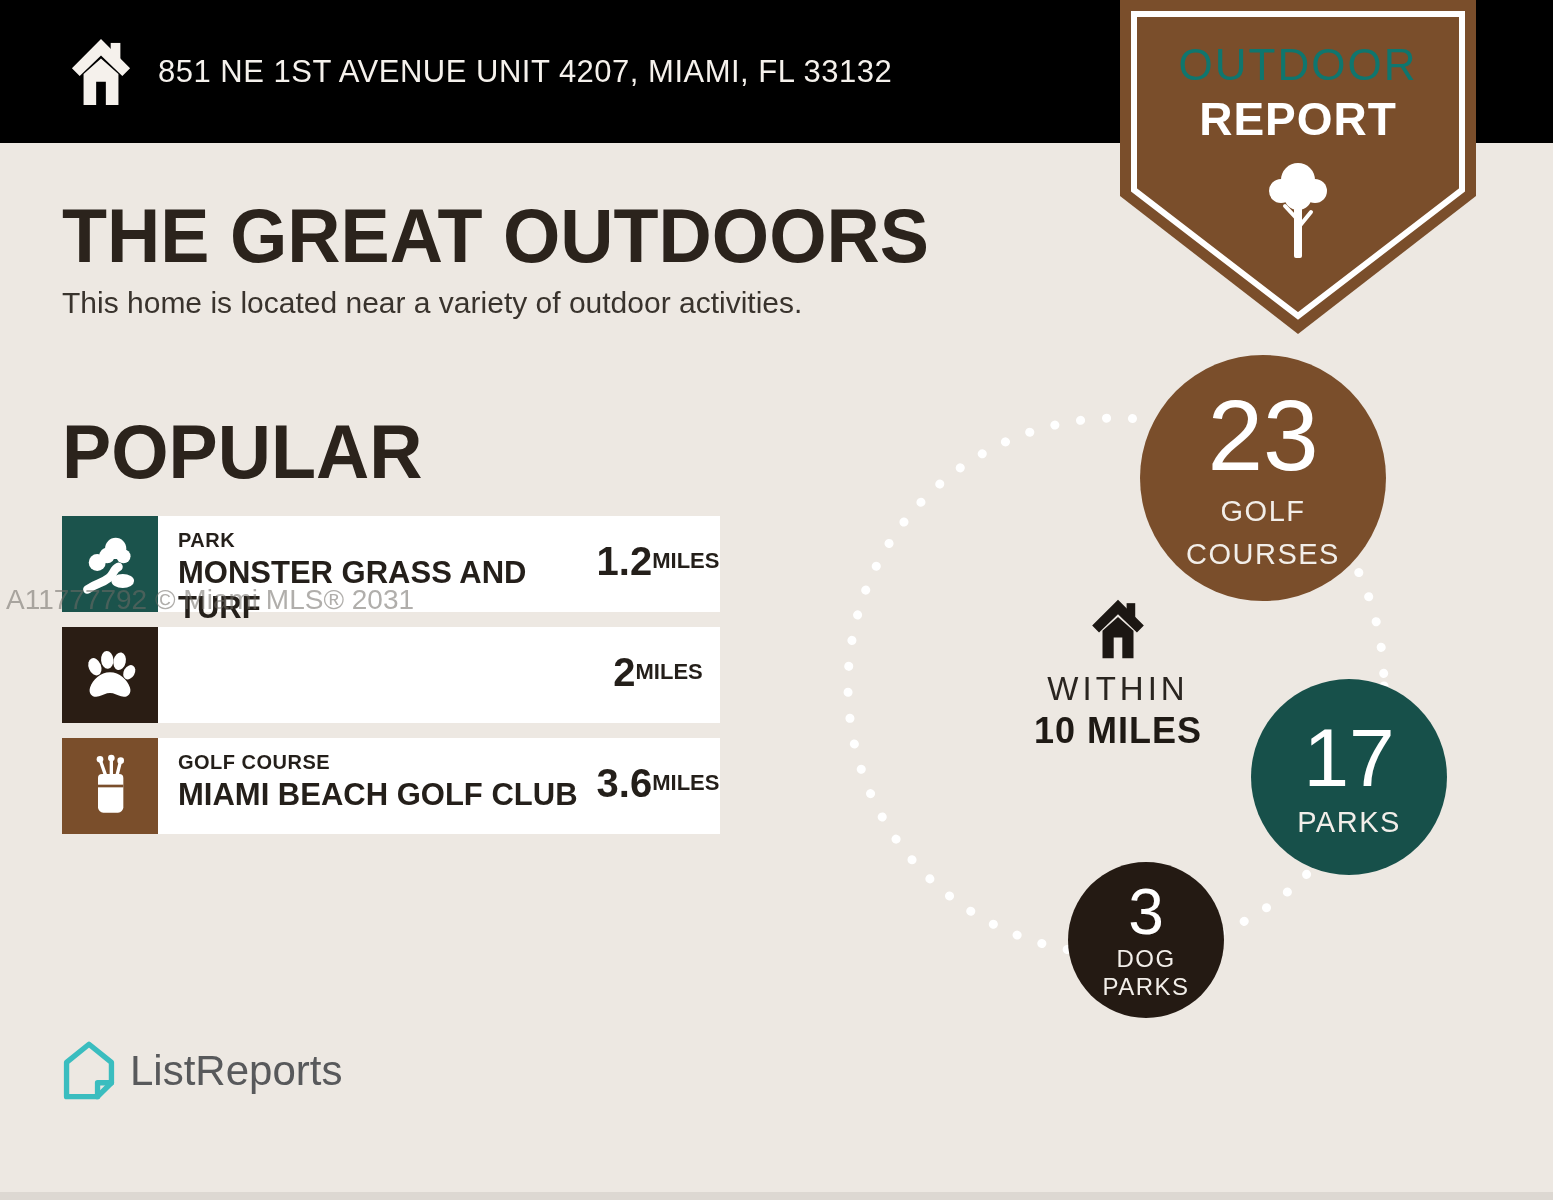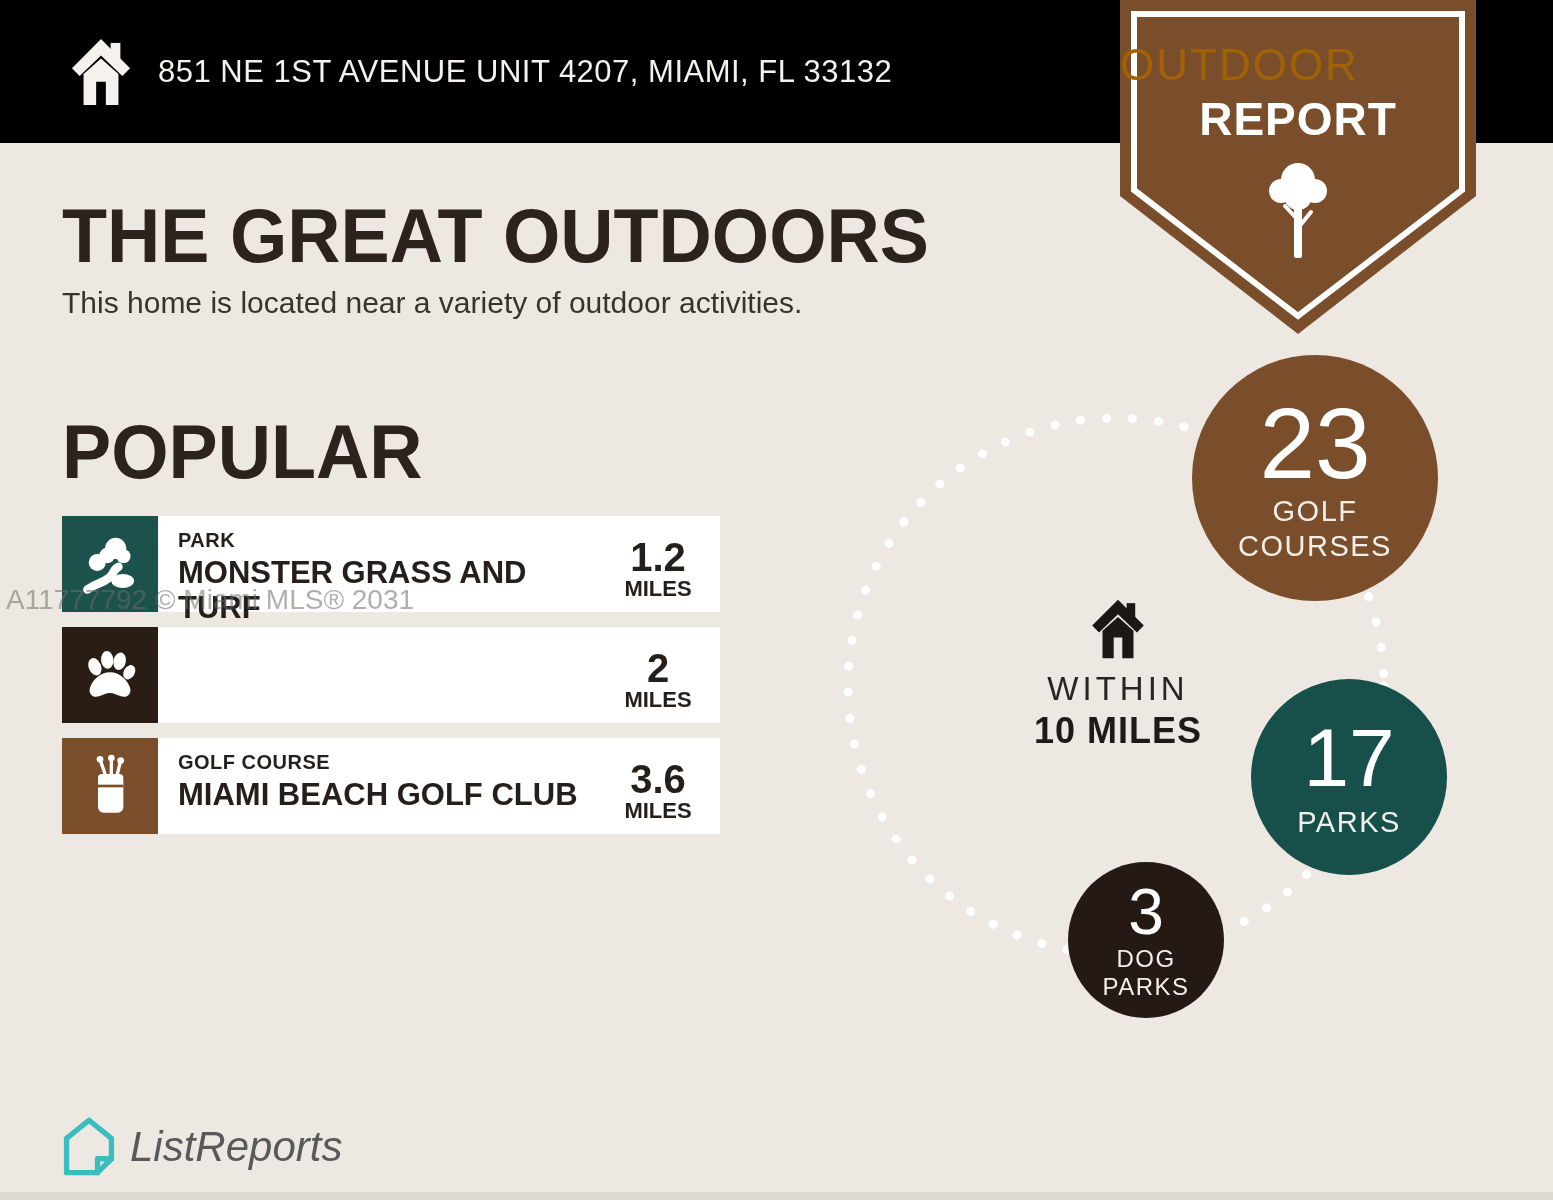--- a/index.html
+++ b/index.html
@@ -11,65 +11,65 @@
   
   .topbar{position:absolute;left:0;top:0;width:100%;height:143px;background:#000000;z-index:20;}
   .home-icon{position:absolute;left:70px;top:35px;width:62px;height:74px;}
   .address{
     position:absolute;left:158px;top:0;height:143px;display:flex;align-items:center;
     color:#F5F1EC;font-size:31px;font-weight:500;letter-spacing:.5px;
   }
   
   .badge{position:absolute;left:1120px;top:0;width:356px;height:334px;z-index:30;}
   .badge svg.shape{position:absolute;left:0;top:0;}
-  .badge-t1{position:absolute;left:0;top:40px;width:100%;text-align:left;color:#a16207;
+  .badge-t1{position:absolute;left:0;top:40px;width:100%;text-align:center;color:#0f766e;
     font-size:44px;font-weight:400;letter-spacing:2px;}
   .badge-t2{position:absolute;left:0;top:92px;width:100%;text-align:center;color:#FFFFFF;
     font-size:46px;font-weight:800;letter-spacing:1px;}
   .badge-tree{position:absolute;left:143px;top:158px;}
   
   .title{position:absolute;left:62px;top:192px;font-size:76px;font-weight:800;color:#2B231C;
     letter-spacing:0;transform:scaleX(.97);transform-origin:left;white-space:nowrap;}
   .subtitle{position:absolute;left:62px;top:286px;font-size:30px;font-weight:400;color:#39332D;}
   .popular-h{position:absolute;left:62px;top:408px;font-size:76px;font-weight:800;color:#2B231C;
     transform:scaleX(.97);transform-origin:left;}
   
   .rows{position:absolute;left:62px;top:516px;width:658px;z-index:10;}
   .row{position:relative;width:658px;height:96px;background:#FFFFFF;margin-bottom:15px;}
   .icon-box{position:absolute;left:0;top:0;width:96px;height:96px;display:flex;align-items:center;justify-content:center;}
   .row-text{position:absolute;left:116px;top:13px;}
   .category{font-size:20px;font-weight:700;letter-spacing:.5px;color:#241F1A;}
   .name{font-size:31px;font-weight:800;color:#241F1A;line-height:35px;margin-top:3px;white-space:nowrap;}
   .row-park .name{white-space:normal;max-width:375px;}
-  .distance{position:absolute;right:10px;top:8px;height:90px;width:104px;display:flex;flex-direction:column;
+  .distance{position:absolute;right:10px;top:0;height:90px;width:104px;display:flex;
     align-items:center;justify-content:center;text-align:center;}
   .dist-num{font-size:40px;font-weight:800;color:#241F1A;line-height:40px;}
   .dist-unit{font-size:22px;font-weight:800;color:#241F1A;line-height:24px;}
   
   .watermark{position:absolute;left:6px;top:584px;font-size:28px;color:rgba(112,107,102,.55);z-index:40;white-space:nowrap;}
   
   .dotted{position:absolute;left:0;top:0;z-index:1;pointer-events:none;}
   .stat{position:absolute;border-radius:50%;display:flex;flex-direction:column;align-items:center;
     justify-content:center;color:#fff;z-index:5;text-align:center;}
-  .stat-golf{left:1192px;top:355px;width:246px;height:246px;}
+  .stat-golf{left:1140px;top:355px;width:246px;height:246px;gap:8px;}
   .stat-parks{left:1251px;top:679px;width:196px;height:196px;}
   .stat-dog{left:1068px;top:862px;width:156px;height:156px;}
   .stat-golf .stat-value{font-size:100px;font-weight:400;line-height:102px;}
   .stat-parks .stat-value{font-size:82px;font-weight:400;line-height:86px;}
   .stat-dog .stat-value{font-size:64px;font-weight:400;line-height:66px;}
   .stat-label{font-weight:400;letter-spacing:1.5px;color:#F2EEE9;}
   .stat-golf .stat-label{font-size:29px;line-height:35px;}
   .stat-parks .stat-label{font-size:29px;line-height:35px;margin-top:4px;}
   .stat-dog .stat-label{font-size:24px;line-height:28px;}
   .within{position:absolute;left:1008px;top:598px;width:220px;display:flex;flex-direction:column;
     align-items:center;z-index:4;}
   .within-1{margin-top:10px;font-size:33px;font-weight:400;letter-spacing:4px;color:#2A2520;}
   .within-2{margin-top:2px;font-size:36px;font-weight:800;letter-spacing:1px;color:#1F1A15;}
   
-  .brand{position:absolute;left:62px;top:1116px;display:flex;align-items:center;gap:14px;font-style:italic;}
+  .brand{position:absolute;left:62px;top:1040px;display:flex;align-items:center;gap:14px;}
   .brand-name{font-size:42px;font-weight:500;color:#58595B;}
   .disclaimer{position:absolute;left:690px;top:1108px;width:805px;font-size:26px;line-height:33px;color:#2D2823;}
   .disclaimer .dl{font-weight:700;}
   .bottom-strip{position:absolute;left:0;bottom:0;width:100%;height:8px;background:#DDD8D2;}
 </style>
 </head>
 <body>
 
 <div class="page">
 

